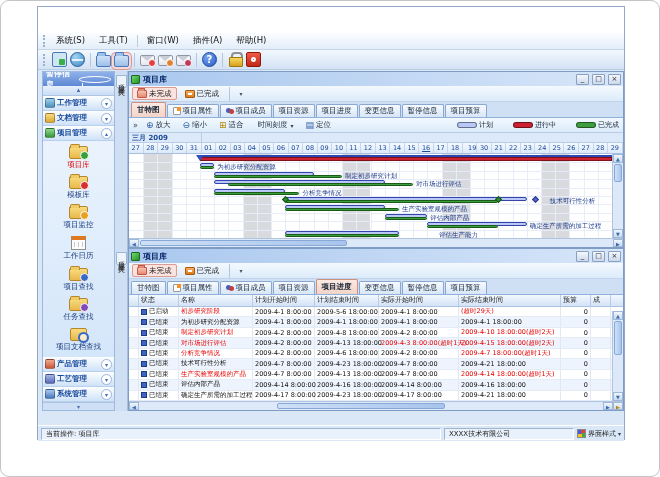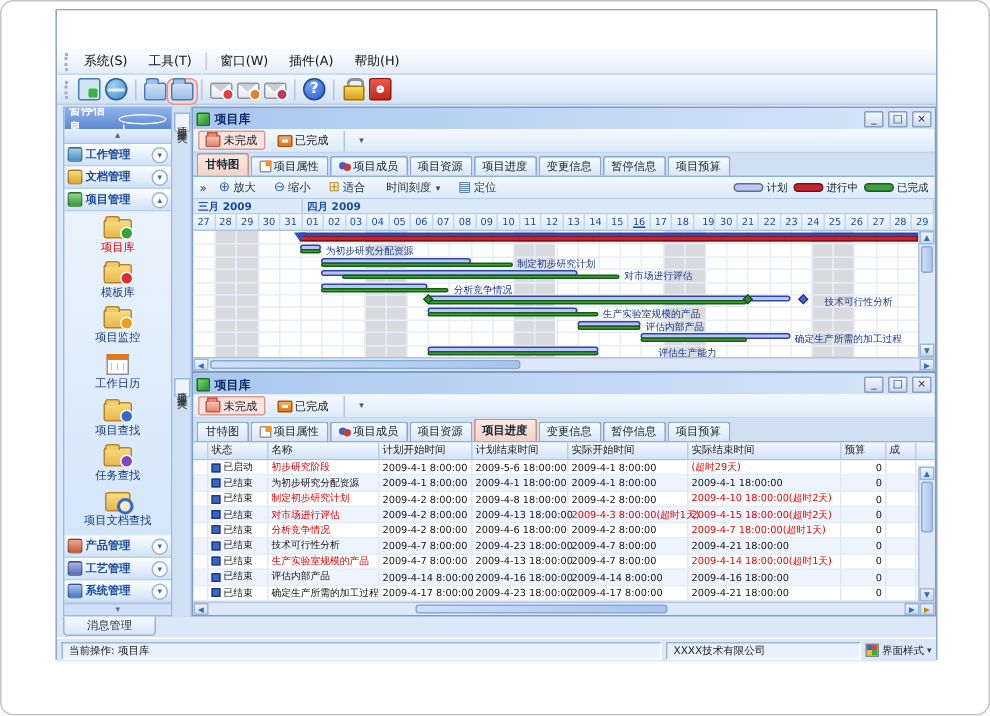--- a/index.html
+++ b/index.html
@@ -98,21 +98,21 @@
   
   .gtoolbar{height:15px;background:linear-gradient(#f2f8fe,#dcebfa);border-bottom:1px solid #b9cce4;display:flex;align-items:center;gap:4px;padding:0 4px;font-size:7.5px;color:#234;flex:0 0 auto;}
   .chev2{font-size:8px;color:#345;}
   .gt-btn{display:flex;align-items:center;gap:2px;padding:1px 3px;border:1px solid transparent;border-radius:2px;}
   .gic{font-size:9px;line-height:9px;color:#3060a8;}
   .gic-zoom-in::after{content:"\2295";}
   .gic-zoom-out::after{content:"\2296";}
   .gic-fit::after{content:"\229E";color:#b8860b;}
   .gic-locate::after{content:"\25A4";}
   .dropdown::after{content:"\25BE";font-size:6px;color:#345;margin-left:1px;}
-  .legend{margin-left:auto;display:flex;align-items:center;gap:4px;}
+  .legend{margin-left:auto;display:flex;align-items:center;gap:20px;}
   .legend .item{display:flex;align-items:center;gap:2px;}
   .pill{width:20px;height:6px;border-radius:3px;border:1px solid rgba(0,0,0,.45);}
   .legend .lab{font-size:7px;color:#123;}
   
   .months,.days{display:flex;flex:0 0 auto;background:#dce9f9;}
   .months{height:10px;border-bottom:1px solid #b8cce8;}
   .month-cell{font-size:7px;font-weight:bold;color:#1a4a9a;padding-left:3px;border-right:1px solid #b8cce8;white-space:nowrap;overflow:hidden;line-height:10px;}
   .days{height:11px;border-bottom:1px solid #a8c0e0;}
   .day-cell{font-size:6.5px;color:#1a4a9a;text-align:center;line-height:11px;background:linear-gradient(#f4f9ff,#dce9f9);border-right:1px solid #c4d6ec;overflow:hidden;}
   .plot-wrap{flex:1;position:relative;background:#fff;min-height:0;}
@@ -348,21 +348,20 @@
                   <div class="lab">进行中</div>
                 </div>
                 <div class="item">
                   <div class="pill" style="background: rgb(62, 158, 62);"></div>
                   <div class="lab">已完成</div>
                 </div>
               </div>
             </div>
             <div class="months">
               <div class="month-cell" style="width: 14.7059%;">三月 2009</div>
-              <div class="month-cell" style="width: 85.2941%;">四月 2009</div>
             </div>
             <div class="days">
               <div class="day-cell" style="width: 2.94118%;">27</div>
               <div class="day-cell" style="width: 2.94118%;">28</div>
               <div class="day-cell" style="width: 2.94118%;">29</div>
               <div class="day-cell" style="width: 2.94118%;">30</div>
               <div class="day-cell" style="width: 2.94118%;">31</div>
               <div class="day-cell" style="width: 2.94118%;">01</div>
               <div class="day-cell" style="width: 2.94118%;">02</div>
               <div class="day-cell" style="width: 2.94118%;">03</div>
@@ -693,23 +692,20 @@
             </div>
             <div class="vscroll" style="top: 62px; bottom: 9px;">
               <div class="sb-arrow" style="top: 0px;">▲</div>
               <div class="sb-arrow" style="bottom: 0px;">▼</div>
               <div class="sb-thumb" style="left: 1px; right: 1px; top: 10px; height: 34px;"></div>
             </div>
           </div>
         </div>
     </div>
 
-    <div class="bottom-tab-row">
-      <div class="msg-tab">消息管理</div>
-    </div>
 
     <div class="statusbar">
       <div class="sb-panel sb-op">当前操作: 项目库</div>
       <div class="sb-panel sb-company">XXXX技术有限公司</div>
       <div class="style-btn">
         <span class="style-icon"></span>
         <span>界面样式</span>
         <span style="font-size:6px;color:#345;">▾</span>
       </div>
     </div>

